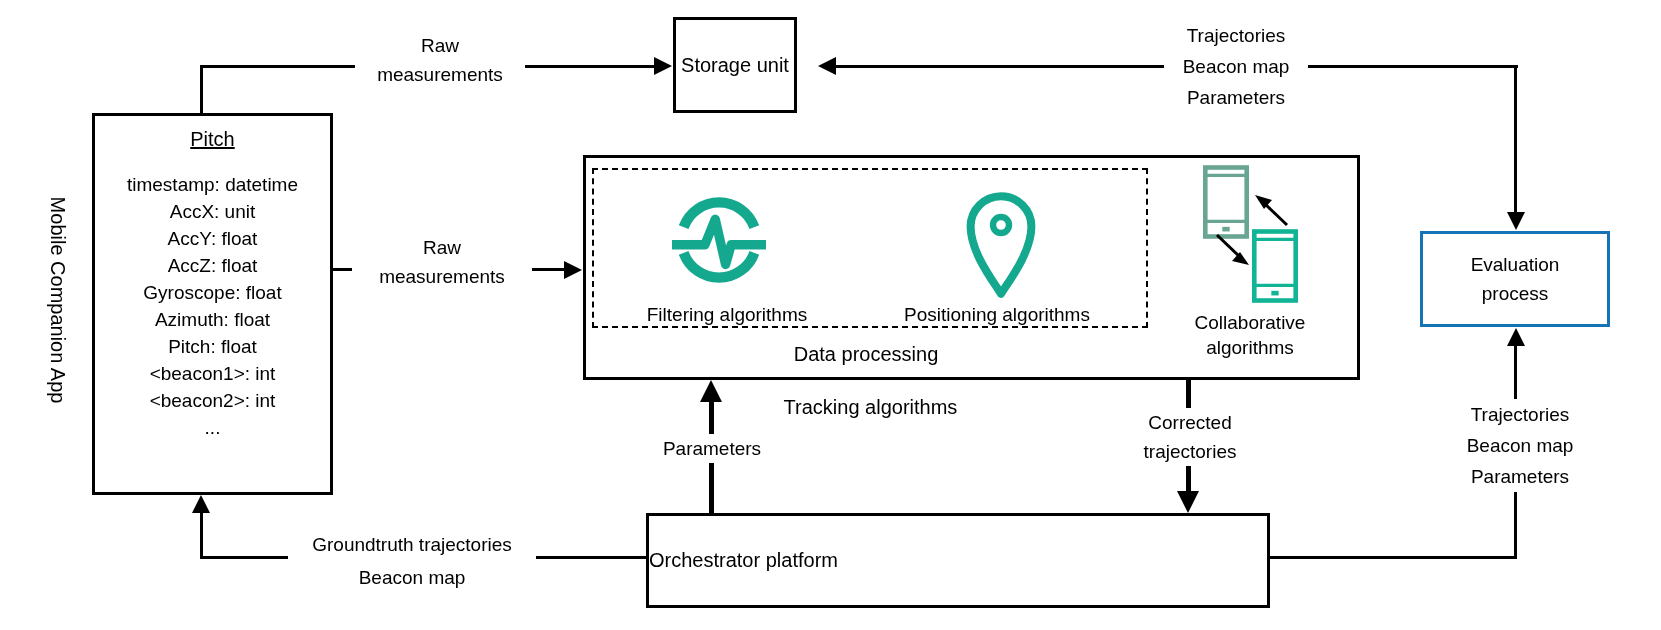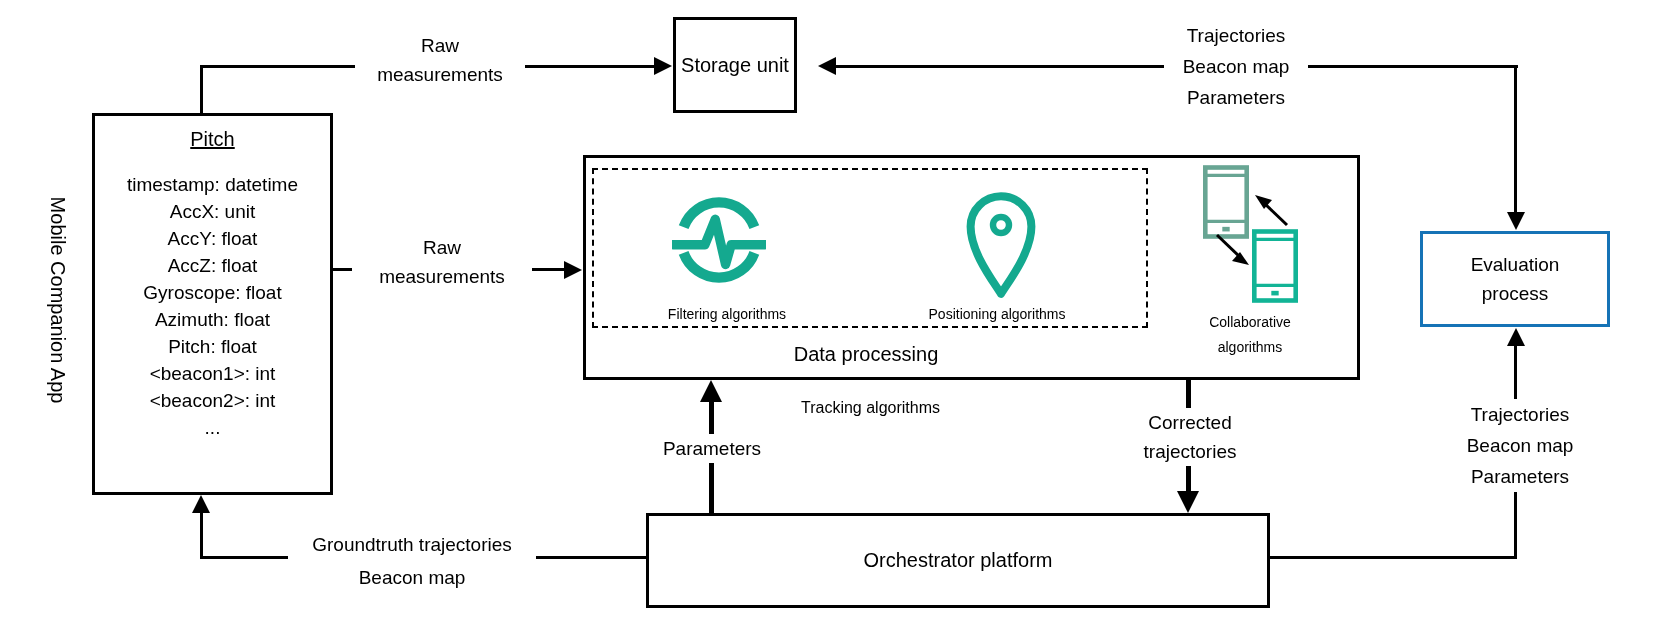--- a/index.html
+++ b/index.html
@@ -10,21 +10,21 @@
   
   .box{position:absolute;box-sizing:border-box;background:#fff;}
   .solid{border:3px solid #000;}
   #data-box{left:92px;top:113px;width:241px;height:382px;text-align:center;}
   #data-title{margin-top:12px;font-size:20px;text-decoration:underline;}
   #data-fields{margin-top:20px;font-size:19px;line-height:27px;}
   #storage-box{left:673px;top:17px;width:124px;height:96px;display:flex;align-items:center;justify-content:center;font-size:20px;}
   #dp-box{left:583px;top:155px;width:777px;height:225px;}
   #dashed-box{position:absolute;left:6px;top:10px;width:556px;height:160px;border:2px dashed #000;box-sizing:border-box;}
   #eval-box{left:1420px;top:231px;width:190px;height:96px;border:3px solid var(--blue);display:flex;flex-direction:column;align-items:center;justify-content:center;font-size:19px;line-height:29px;}
-  #orch-box{left:646px;top:513px;width:624px;height:95px;display:flex;align-items:center;justify-content:center;font-size:20px;}
+  #orch-box{left:646px;top:513px;width:624px;height:95px;display:flex;align-items:center;justify-content:flex-start;font-size:20px;}
   
   #mobile-label{position:absolute;left:57px;top:300px;transform:translate(-50%,-50%) rotate(90deg);font-size:20px;white-space:nowrap;}
   
   .ln{position:absolute;background:#000;z-index:1;}
   .thick{background:#000;}
   
   .ah{position:absolute;width:0;height:0;z-index:3;}
   .ah-r{border-top:9px solid transparent;border-bottom:9px solid transparent;border-left:18px solid #000;}
   .ah-l{border-top:9px solid transparent;border-bottom:9px solid transparent;border-right:18px solid #000;}
   .ah-u{border-left:9px solid transparent;border-right:9px solid transparent;border-bottom:18px solid #000;}
@@ -33,27 +33,27 @@
   .ah-d-big{border-left:11px solid transparent;border-right:11px solid transparent;border-top:22px solid #000;}
   
   .elbl{position:absolute;background:#fff;text-align:center;font-size:19px;line-height:29px;z-index:2;}
   #lbl-raw-top{left:355px;top:31px;width:170px;}
   #lbl-traj-top{left:1164px;top:20px;width:144px;line-height:31px;}
   #lbl-raw-mid{left:352px;top:233px;width:180px;}
   #lbl-params{left:648px;top:434px;width:128px;}
   #lbl-corrected{left:1128px;top:408px;width:124px;}
   #lbl-traj-bottom{left:1448px;top:399px;width:144px;line-height:31px;}
   #lbl-groundtruth{left:288px;top:528px;width:248px;line-height:33px;}
-  #lbl-tracking{left:768px;top:393px;width:205px;font-size:16px;background:transparent;}
+  #lbl-tracking{left:768px;top:393px;width:205px;font-size:20px;background:transparent;}
   
   .abs{position:absolute;}
   .icon-teal{color:var(--teal);}
   .icon-teal2{color:var(--teal-bright);}
   .icon-muted{color:var(--teal-muted);}
-  .dp-lbl{position:absolute;text-align:center;font-size:14px;line-height:25px;}
+  .dp-lbl{position:absolute;text-align:center;font-size:19px;line-height:25px;}
   #filtering-label{left:41px;top:144px;width:200px;}
   #positioning-label{left:311px;top:144px;width:200px;}
   #dp-label{left:180px;top:184px;width:200px;font-size:20px;}
   #collab-label{left:564px;top:152px;width:200px;}
 </style>
 </head>
 <body>
 
 <div id="stage" style="--teal: #14a98f; --teal-bright: #12b496; --teal-muted: #68a593; --blue: #1673b6;">
 

